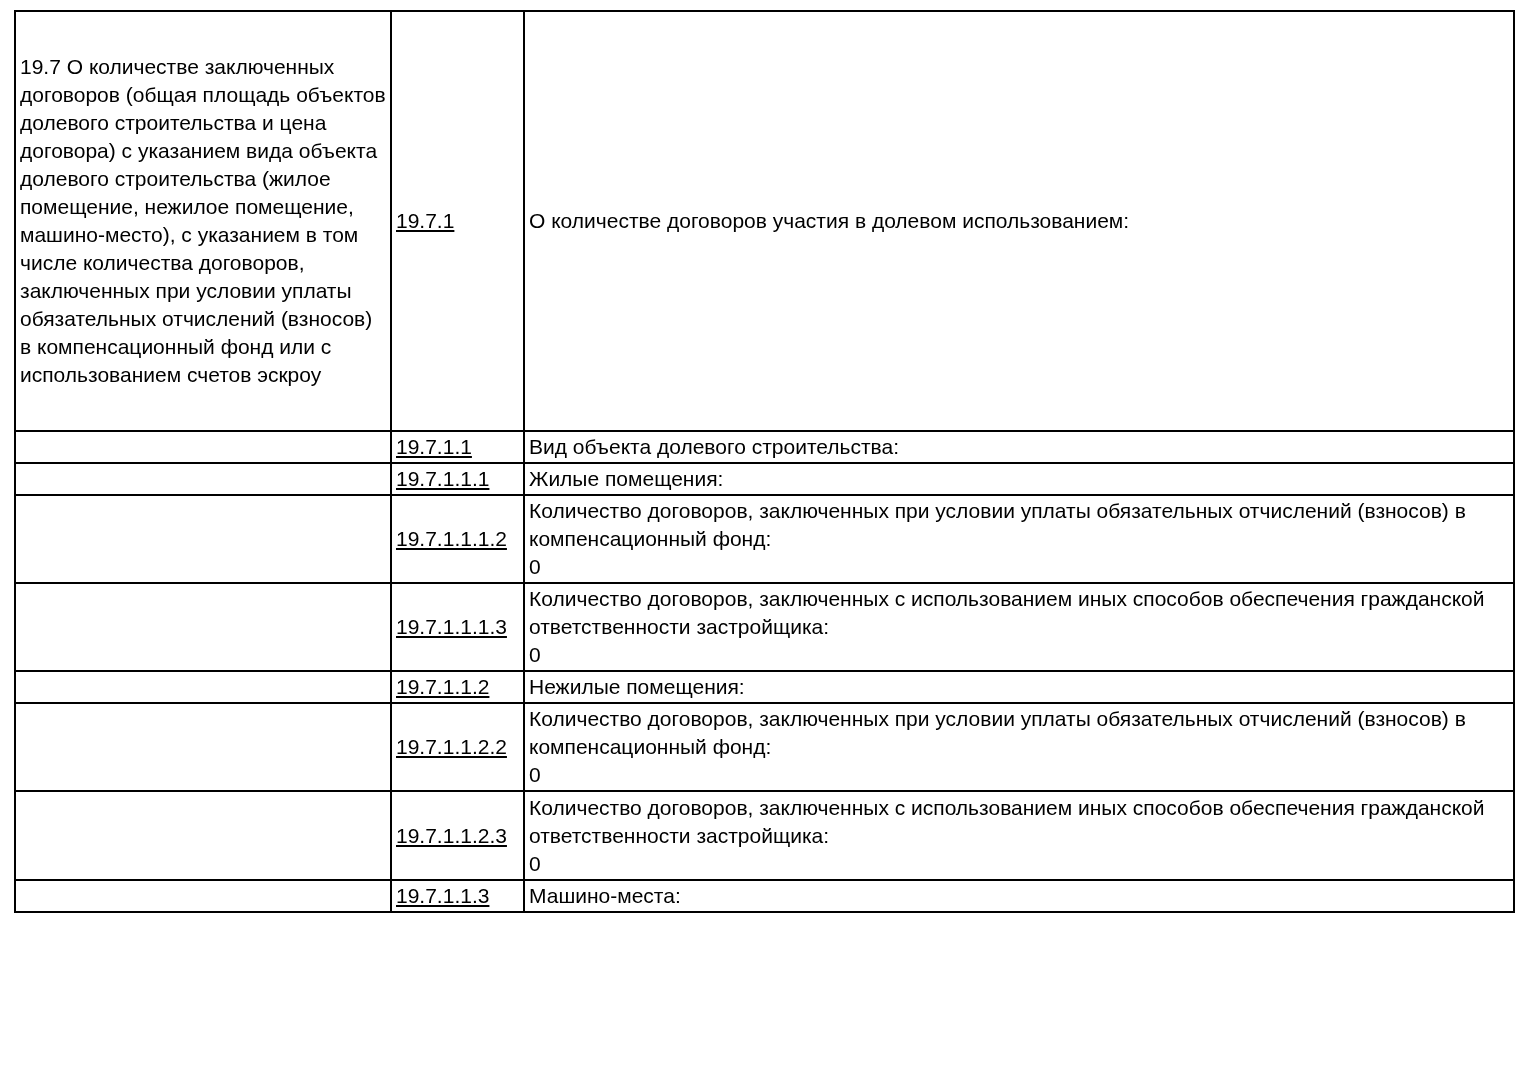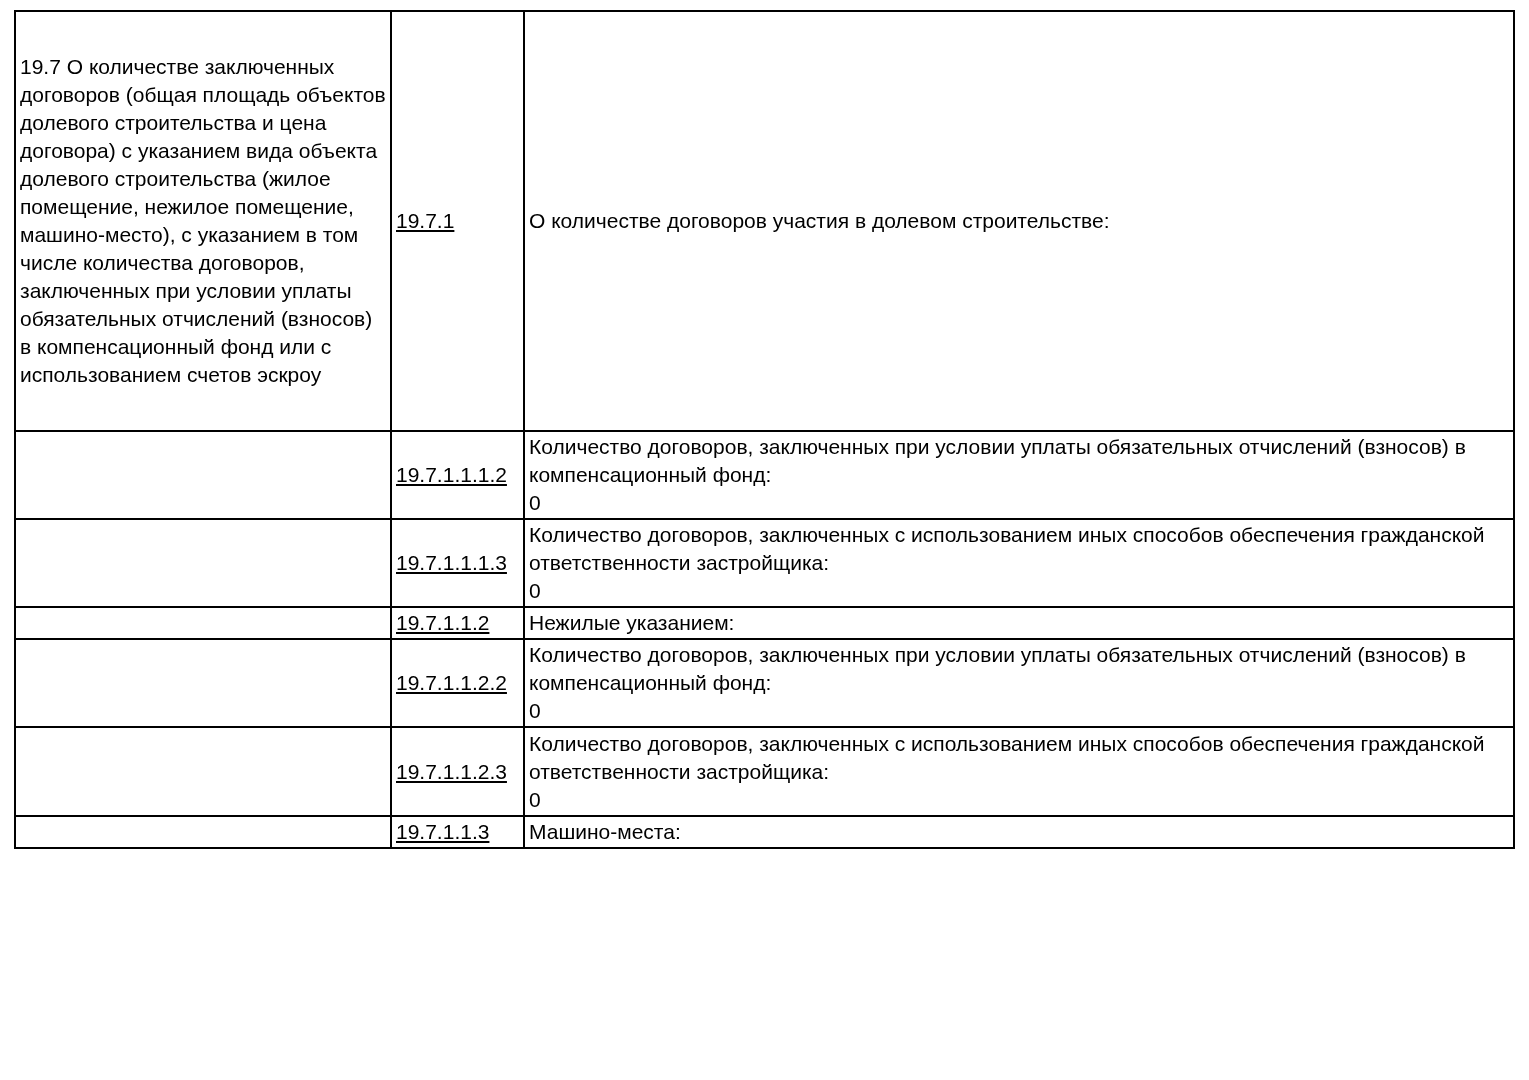--- a/index.html
+++ b/index.html
@@ -53,21 +53,37 @@
     <colgroup>
       <col class="col-section">
       <col class="col-code">
       <col class="col-content">
     </colgroup>
     <tbody>
       <tr style="height:420px">
         <td class="section-cell">19.7 О количестве заключенных договоров (общая площадь объектов долевого строительства и цена договора) с указанием вида объекта долевого строительства (жилое помещение, нежилое помещение, машино-место), с указанием в том числе количества договоров, заключенных при условии уплаты обязательных отчислений (взносов) в компенсационный фонд или с использованием счетов эскроу</td>
         <td class="code-cell">19.7.1</td>
         <td class="content-cell">
-          <div class="row-label">О количестве договоров участия в долевом строительстве:</div>
+          <div class="row-label">О количестве договоров участия в долевом использованием:</div>
+
+        </td>
+      </tr>
+      <tr style="height:31px">
+        <td class="section-cell"></td>
+        <td class="code-cell">19.7.1.1</td>
+        <td class="content-cell">
+          <div class="row-label">Вид объекта долевого строительства:</div>
+
+        </td>
+      </tr>
+      <tr style="height:31px">
+        <td class="section-cell"></td>
+        <td class="code-cell">19.7.1.1.1</td>
+        <td class="content-cell">
+          <div class="row-label">Жилые помещения:</div>
 
         </td>
       </tr>
       <tr style="height:87px">
         <td class="section-cell"></td>
         <td class="code-cell">19.7.1.1.1.2</td>
         <td class="content-cell">
           <div class="row-label">Количество договоров, заключенных при условии уплаты обязательных отчислений (взносов) в компенсационный фонд:</div>
           <div class="row-value">0</div>
         </td>
@@ -77,21 +93,21 @@
         <td class="code-cell">19.7.1.1.1.3</td>
         <td class="content-cell">
           <div class="row-label">Количество договоров, заключенных с использованием иных способов обеспечения гражданской ответственности застройщика:</div>
           <div class="row-value">0</div>
         </td>
       </tr>
       <tr style="height:24px">
         <td class="section-cell"></td>
         <td class="code-cell">19.7.1.1.2</td>
         <td class="content-cell">
-          <div class="row-label">Нежилые указанием:</div>
+          <div class="row-label">Нежилые помещения:</div>
 
         </td>
       </tr>
       <tr style="height:87px">
         <td class="section-cell"></td>
         <td class="code-cell">19.7.1.1.2.2</td>
         <td class="content-cell">
           <div class="row-label">Количество договоров, заключенных при условии уплаты обязательных отчислений (взносов) в компенсационный фонд:</div>
           <div class="row-value">0</div>
         </td>

